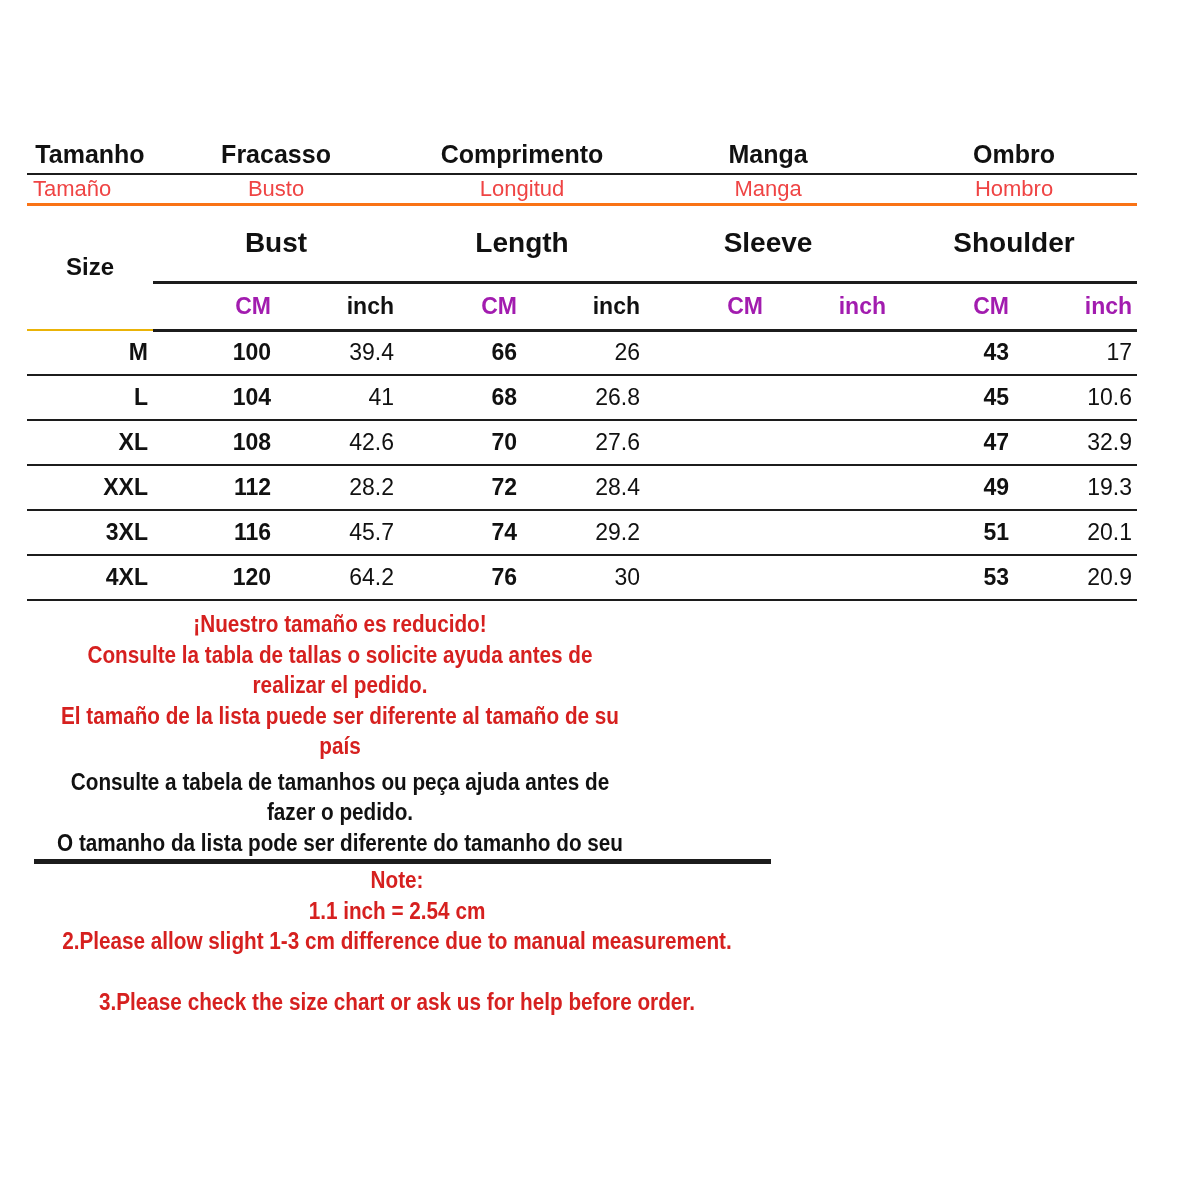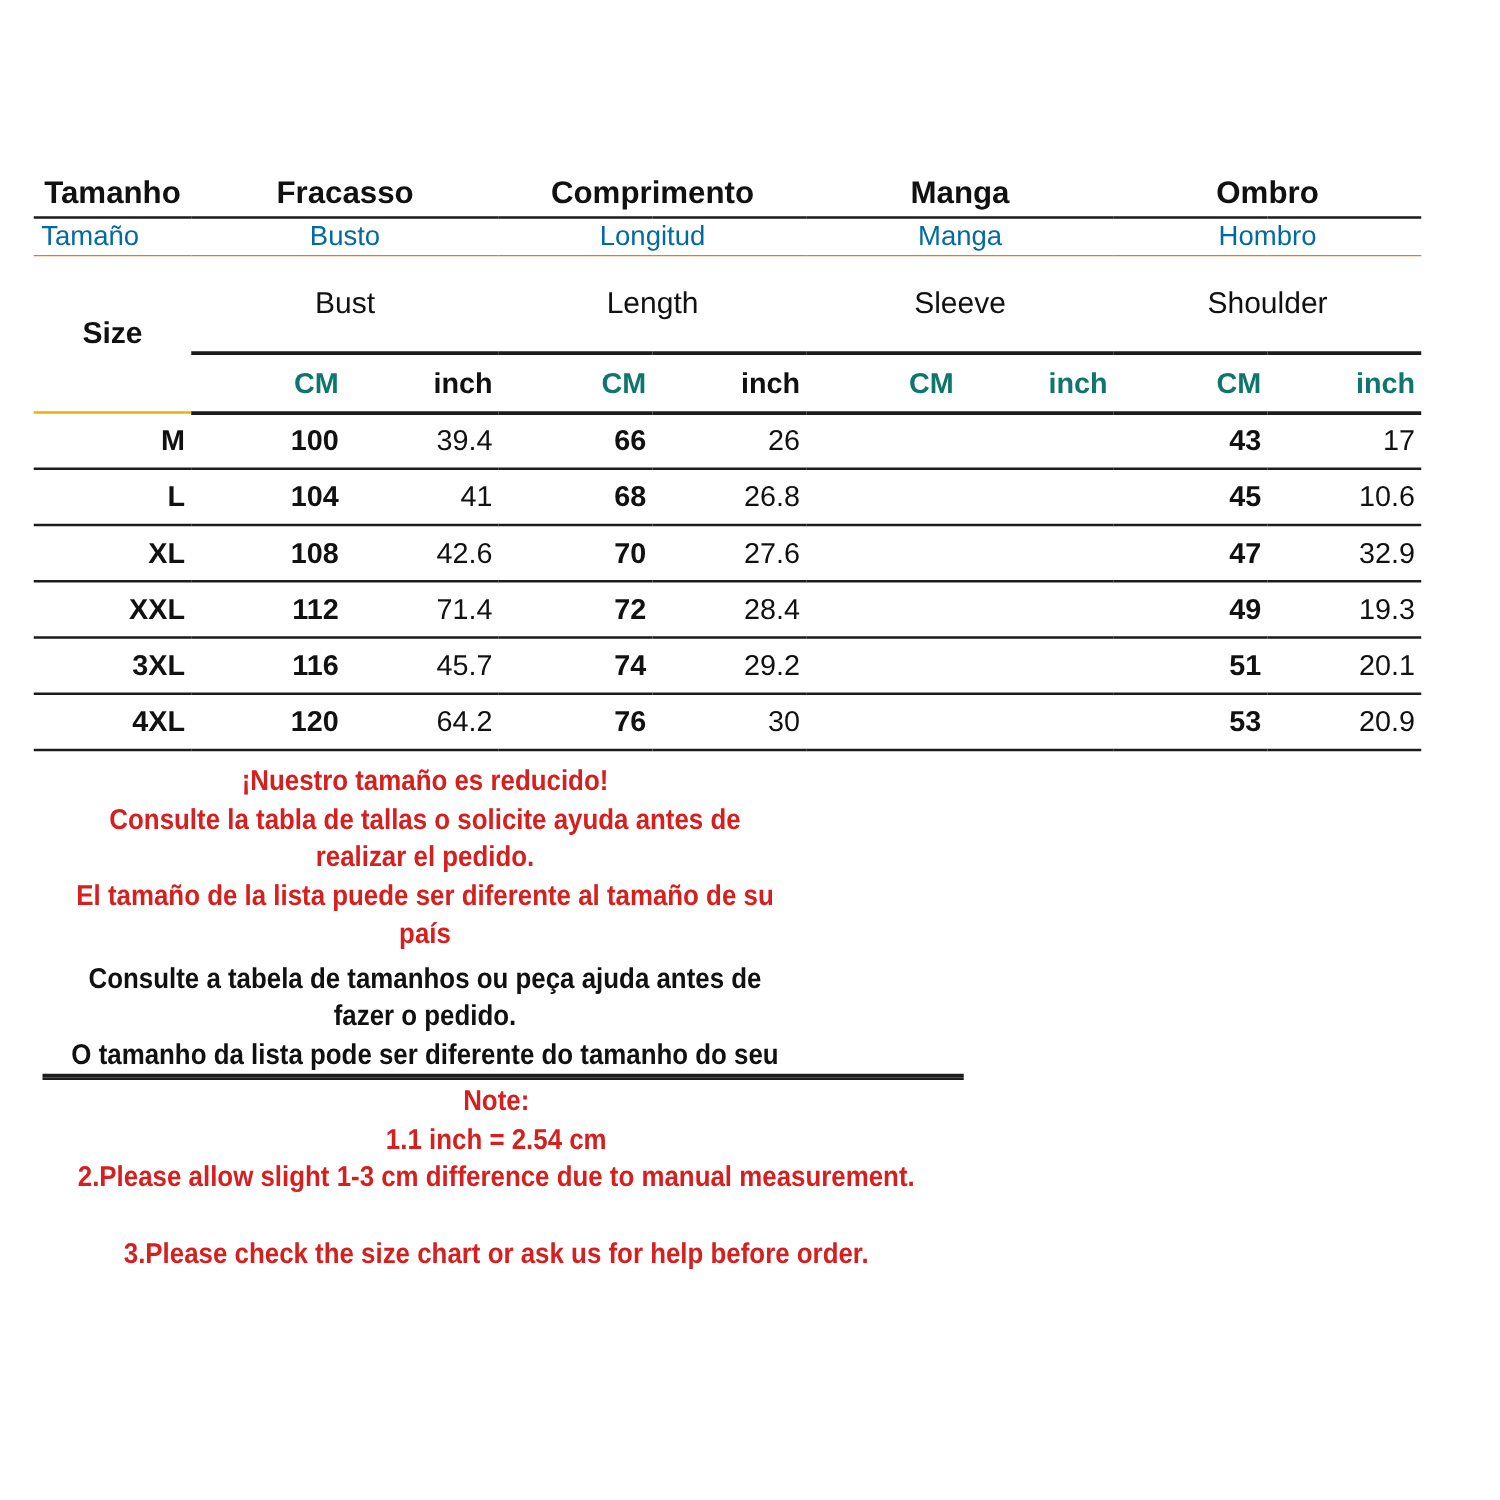--- a/index.html
+++ b/index.html
@@ -35,54 +35,54 @@
   tr.r1 th {
     height: 39px;
     font-size: 25px;
     font-weight: bold;
     border-bottom: 2px solid #1c1c1c;
   }
   tr.r2 th {
     height: 30px;
     font-size: 22px;
     font-weight: normal;
-    color: #0369a1;
-    border-bottom: 1px solid #f97316;
+    color: #ef4444;
+    border-bottom: 3px solid #f97316;
   }
   tr.r2 th.first { text-align: left; padding-left: 6px; }
 
   th.size-th {
     font-size: 24px;
     font-weight: bold;
     border-bottom: 2px solid #eab308;
   }
   tr.r3 th.grp {
     height: 78px;
-    font-size: 24px;
-    font-weight: normal;
+    font-size: 28px;
+    font-weight: bold;
     border-bottom: 3px solid #1c1c1c;
   }
   tr.r4 th {
     height: 48px;
     font-size: 23px;
     font-weight: bold;
     text-align: right;
     padding-right: 5px;
     border-bottom: 3px solid #1c1c1c;
   }
 
   tr.data td {
     height: 45px;
     font-size: 23px;
     text-align: right;
     padding-right: 5px;
     border-bottom: 2px solid #1c1c1c;
   }
   tr.data td.bold { font-weight: bold; }
-  .red { color: #0f766e; }
+  .red { color: #a21caf; }
 
   
   .notes { margin-left: 4px; }
   .note-block {
     font-size: 23px;
     font-weight: bold;
     line-height: 30.5px;
     text-align: center;
     transform: scaleX(0.9);
     transform-origin: 50% 0;
@@ -185,21 +185,21 @@
       <td>27.6</td>
       <td></td>
       <td></td>
       <td class="bold">47</td>
       <td>32.9</td>
     </tr>
 
     <tr class="data">
       <td class="bold">XXL</td>
       <td class="bold">112</td>
-      <td>71.4</td>
+      <td>28.2</td>
       <td class="bold">72</td>
       <td>28.4</td>
       <td></td>
       <td></td>
       <td class="bold">49</td>
       <td>19.3</td>
     </tr>
 
     <tr class="data">
       <td class="bold">3XL</td>

